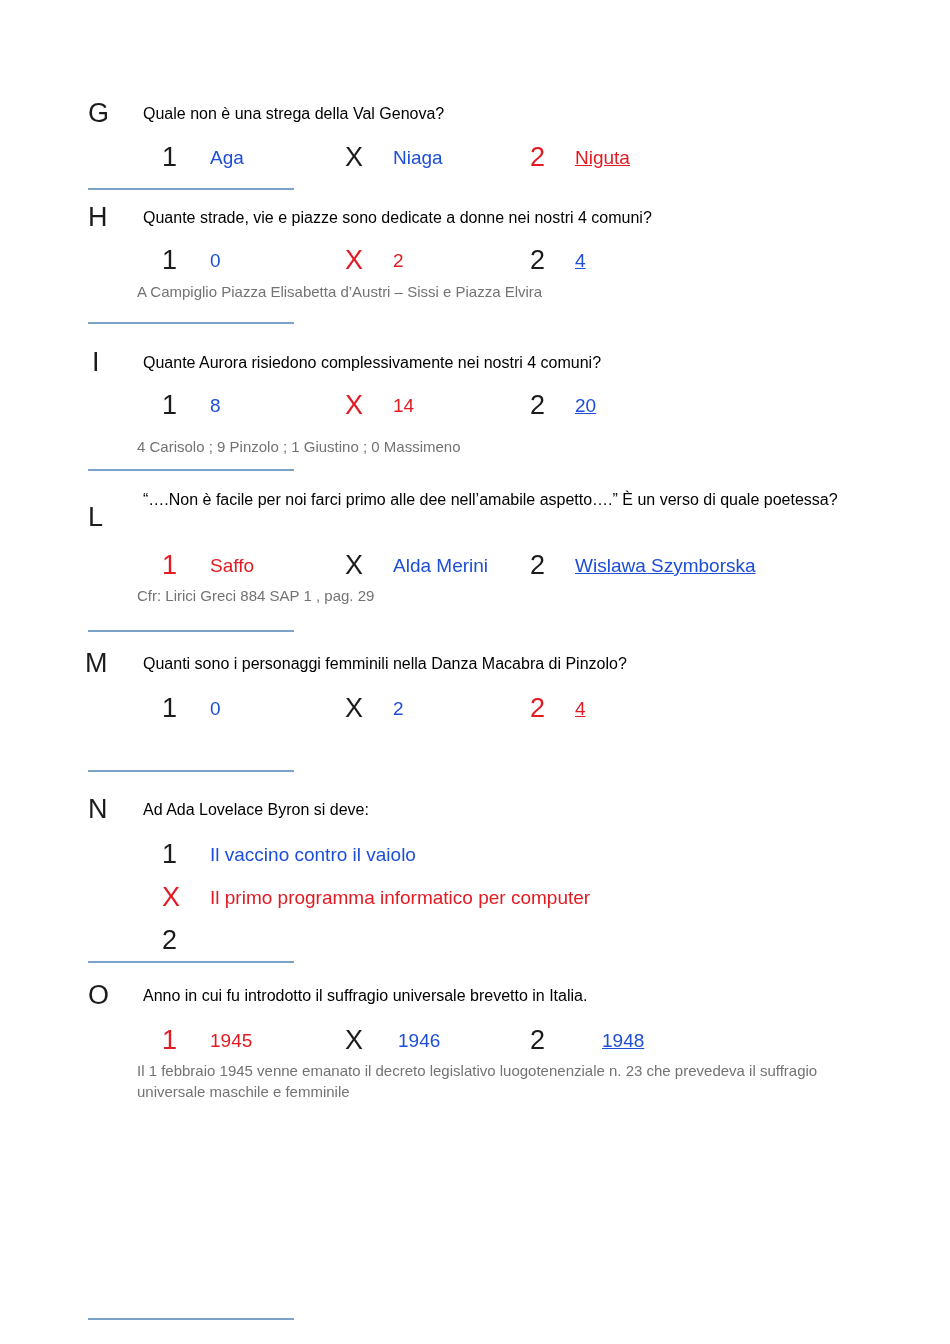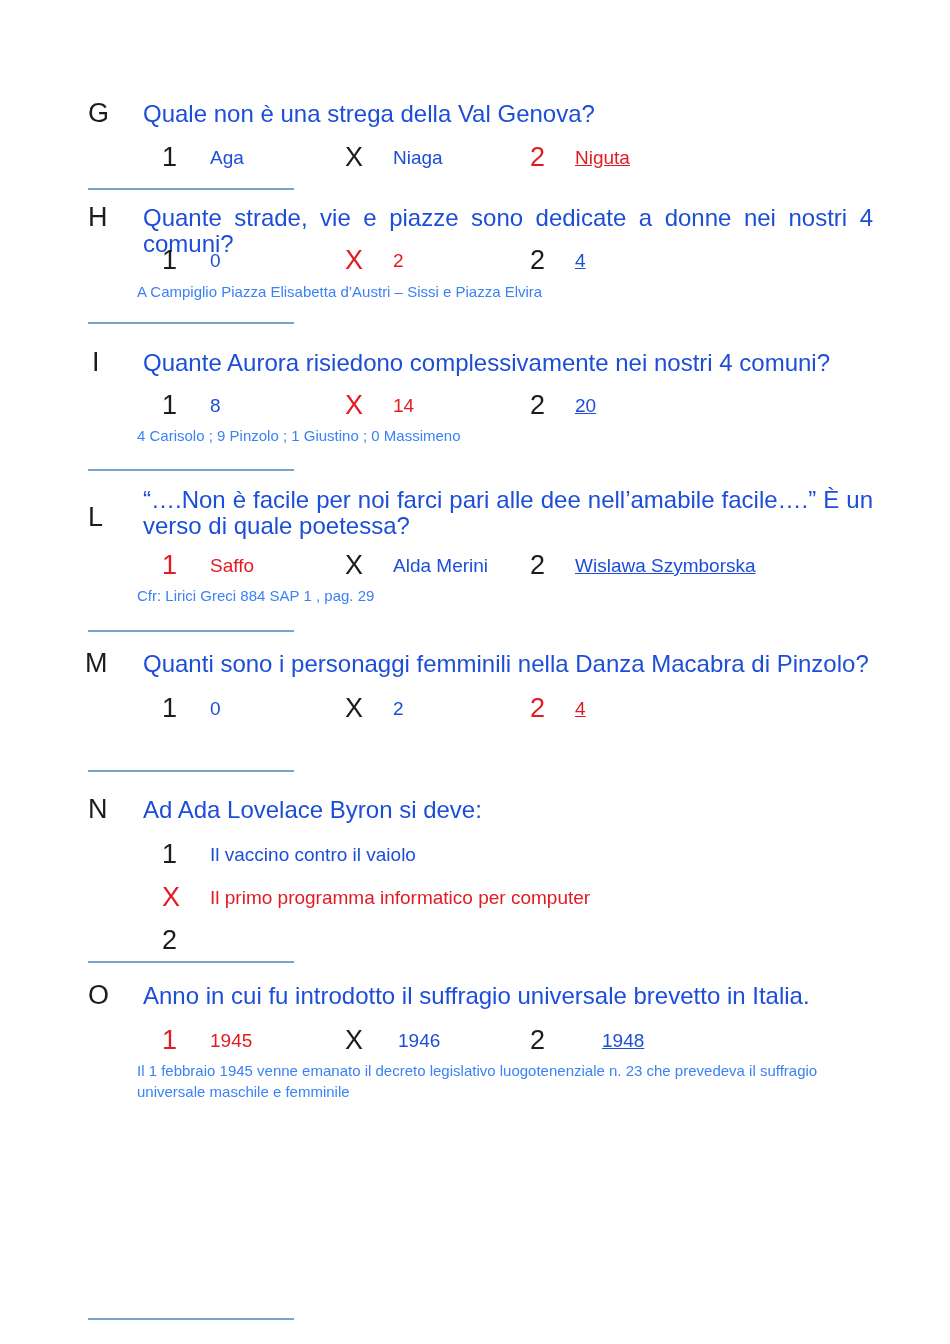--- a/index.html
+++ b/index.html
@@ -10,38 +10,38 @@
     font-family:"Liberation Sans",sans-serif;
     color:#1c1c1c;
     overflow:hidden;
   }
   .letter{
     position:absolute;left:88px;
     font-size:27px;line-height:32px;color:#1c1c1c;
   }
   .question{
     position:absolute;left:143px;width:730px;
-    font-size:24px;line-height:26px;color:#1d4ed8;
+    font-size:16px;line-height:26px;color:#000000;
     text-align:justify;
   }
   .optrow{position:absolute;left:0;width:950px;height:34px;}
   .opt-key{
     position:absolute;bottom:0;
     font-size:27px;line-height:30px;color:#1c1c1c;
   }
   .opt-text{
     position:absolute;bottom:3px;
     font-size:19px;line-height:22px;color:#1d4ed8;
   }
   .k1{left:162px;} .t1{left:210px;}
   .kx{left:345px;} .tx{left:393px;}
   .k2{left:530px;} .t2{left:575px;text-decoration:underline;}
   .note{
     position:absolute;left:137px;width:720px;
-    font-size:15px;line-height:21px;color:#3b82f6;
+    font-size:15px;line-height:21px;color:#737373;
   }
   .sep{
     position:absolute;left:88px;width:206px;height:0;
     border-top:2px solid #7da2c9;
   }
   .red{color:#e21b23;}
 </style>
 </head>
 <body>
 
@@ -75,25 +75,25 @@
   <div class="letter" style="top:346px;left:92px;">I</div>
   <div class="question" style="top:350px;">Quante Aurora risiedono complessivamente nei nostri 4 comuni?</div>
   <div class="optrow" style="top:386px;">
     <span class="opt-key k1">1</span>
     <span class="opt-text t1">8</span>
     <span class="opt-key kx red">X</span>
     <span class="opt-text tx red">14</span>
     <span class="opt-key k2">2</span>
     <span class="opt-text t2">20</span>
   </div>
-  <div class="note" style="top:425px;">4 Carisolo ;  9 Pinzolo ;  1 Giustino ; 0 Massimeno</div>
+  <div class="note" style="top:436px;">4 Carisolo ;  9 Pinzolo ;  1 Giustino ; 0 Massimeno</div>
   <div class="sep" style="top:469px;"></div>
 
   <div class="letter" style="top:501px;">L</div>
-  <div class="question" style="top:487px;">“….Non è facile per noi farci pari alle dee nell’amabile facile….” È un verso di quale poetessa?</div>
+  <div class="question" style="top:487px;">“….Non è facile per noi farci primo alle dee nell’amabile aspetto….” È un verso di quale poetessa?</div>
   <div class="optrow" style="top:546px;">
     <span class="opt-key k1 red">1</span>
     <span class="opt-text t1 red">Saffo</span>
     <span class="opt-key kx">X</span>
     <span class="opt-text tx">Alda Merini</span>
     <span class="opt-key k2">2</span>
     <span class="opt-text t2">Wislawa Szymborska</span>
   </div>
   <div class="note" style="top:585px;">Cfr: Lirici Greci  884 SAP 1 , pag. 29</div>
   <div class="sep" style="top:630px;"></div>

